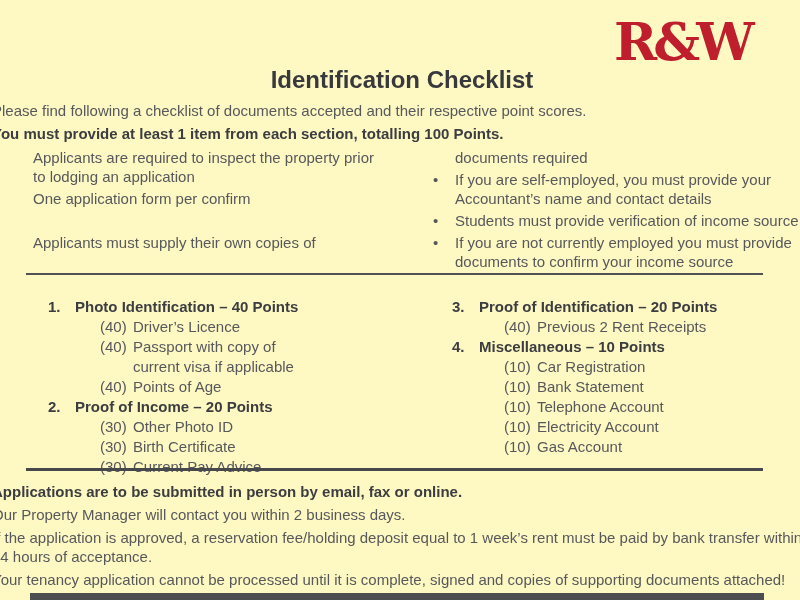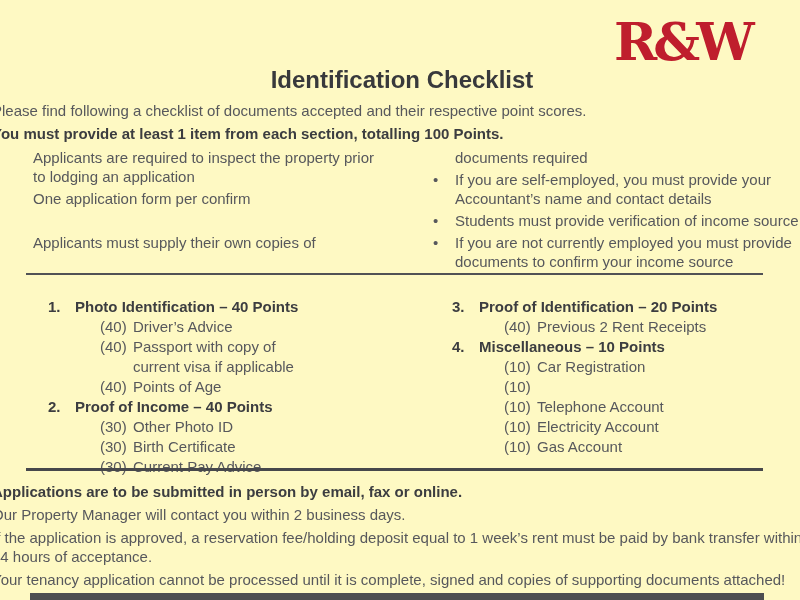--- a/index.html
+++ b/index.html
@@ -119,36 +119,36 @@
 
   <div class="sections sections-left" id="sections-left">
       <div class="sec">
         <div class="sec-title">
           <span class="num">1.</span>
           <span>Photo Identification – 40 Points</span>
         </div>
         <div class="sec-items">
           <div class="sec-item">
             <span class="pts">(40)</span>
-            <div class="t">Driver’s Advice</div>
+            <div class="t">Driver’s Licence</div>
           </div>
           <div class="sec-item">
             <span class="pts">(40)</span>
             <div class="t">Passport with copy of<br>current visa if applicable</div>
           </div>
           <div class="sec-item">
             <span class="pts">(40)</span>
             <div class="t">Points of Age</div>
           </div>
         </div>
       </div>
       <div class="sec">
         <div class="sec-title">
           <span class="num">2.</span>
-          <span>Proof of Income – 40 Points</span>
+          <span>Proof of Income – 20 Points</span>
         </div>
         <div class="sec-items">
           <div class="sec-item">
             <span class="pts">(30)</span>
             <div class="t">Other Photo ID</div>
           </div>
           <div class="sec-item">
             <span class="pts">(30)</span>
             <div class="t">Birth Certificate</div>
           </div>
@@ -177,20 +177,21 @@
           <span class="num">4.</span>
           <span>Miscellaneous – 10 Points</span>
         </div>
         <div class="sec-items">
           <div class="sec-item">
             <span class="pts">(10)</span>
             <div class="t">Car Registration</div>
           </div>
           <div class="sec-item">
             <span class="pts">(10)</span>
+            <div class="t">Bank Statement</div>
           </div>
           <div class="sec-item">
             <span class="pts">(10)</span>
             <div class="t">Telephone Account</div>
           </div>
           <div class="sec-item">
             <span class="pts">(10)</span>
             <div class="t">Electricity Account</div>
           </div>
           <div class="sec-item">

